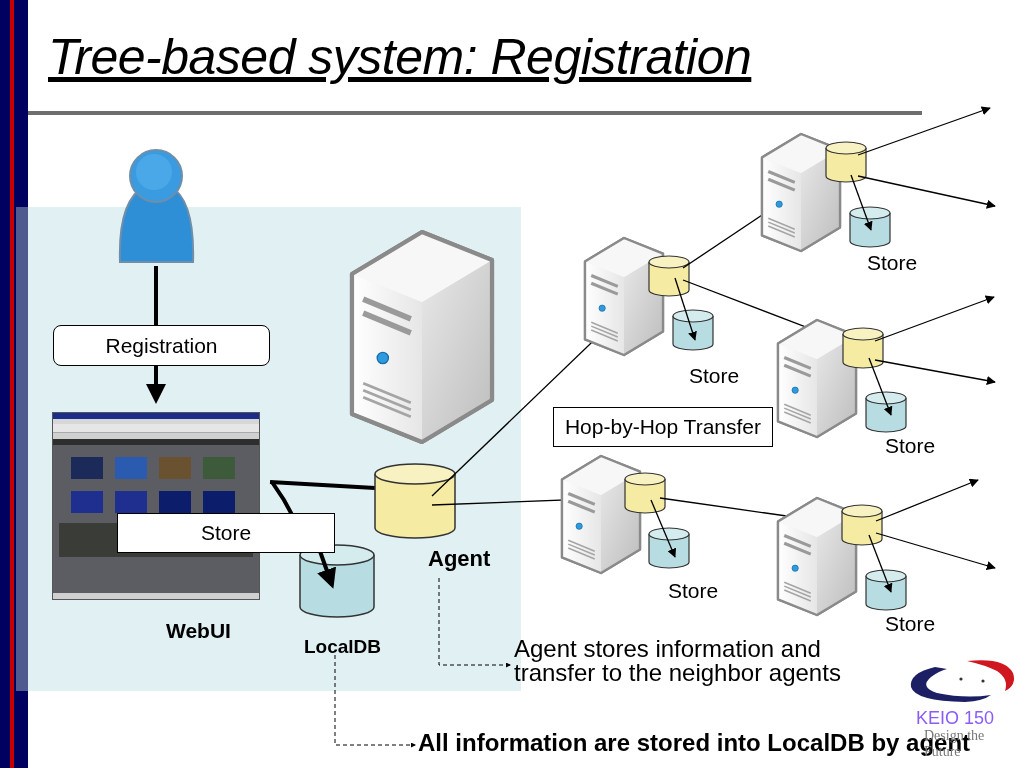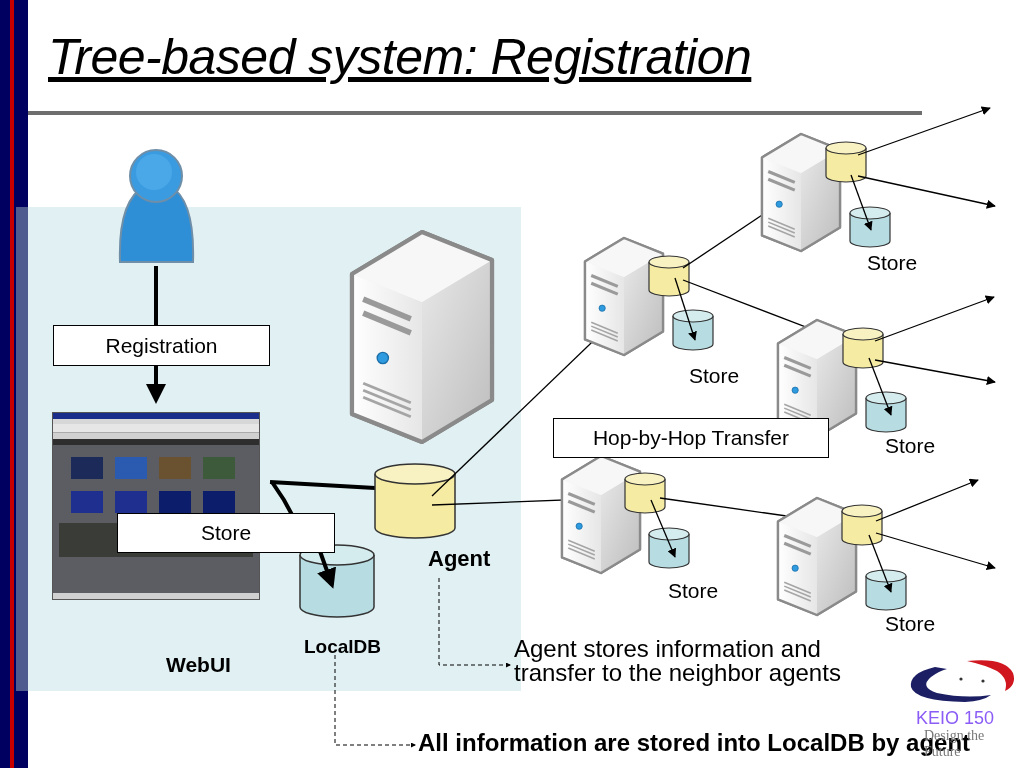--- a/index.html
+++ b/index.html
@@ -177,25 +177,25 @@
   <use href="#cylY" transform="translate(842,505)"></use>
   <use href="#cylB" transform="translate(866,570)"></use>
   <line x1="869" y1="535" x2="891" y2="592" stroke="#000" stroke-width="1.3" marker-end="url(#ah)"></line>
   <line x1="876" y1="521" x2="978" y2="480" stroke="#000" stroke-width="1.3" marker-end="url(#ah)"></line>
   <line x1="876" y1="533" x2="995" y2="568" stroke="#000" stroke-width="1.3" marker-end="url(#ah)"></line>
 
   <polyline points="439,578 439,665 510,665" fill="none" stroke="#000" stroke-width="1" stroke-dasharray="4,3" marker-end="url(#ahb)"></polyline>
   <polyline points="335,655 335,745 415,745" fill="none" stroke="#000" stroke-width="1" stroke-dasharray="4,3" marker-end="url(#ahb)"></polyline>
 </svg>
 
-<div class="label-box" style="left:53px; top:325px; width:217px; height:41px;">Registration</div>
+<div class="label-box" style="left:53px; top:325px; width:217px; height:41px;border-radius:8px;">Registration</div>
 <div class="label-box" style="left:117px; top:513px; width:218px; height:40px;">Store</div>
-<div class="label-box" style="left:553px; top:418px; width:276px; height:40px;">Hop-by-Hop Transfer</div>
-
-<div class="txt bold" style="left:166px; top:619px; font-size:21px;margin-top:34px;">WebUI</div>
+<div class="label-box" style="left:553px; top:407px; width:220px; height:40px;">Hop-by-Hop Transfer</div>
+
+<div class="txt bold" style="left:166px; top:619px; font-size:21px;">WebUI</div>
 <div class="txt bold" style="left:304px; top:636px; font-size:19px;">LocalDB</div>
 <div class="txt bold" style="left:410px; top:546px; font-size:22px;margin-left:18px;">Agent</div>
 
 <div class="txt store" style="left:867px; top:251px;">Store</div>
 <div class="txt store" style="left:689px; top:364px;">Store</div>
 <div class="txt store" style="left:885px; top:434px;">Store</div>
 <div class="txt store" style="left:668px; top:579px;">Store</div>
 <div class="txt store" style="left:885px; top:612px;">Store</div>
 
 <div class="txt caption" style="left:514px; top:632px;">Agent stores information and</div>

